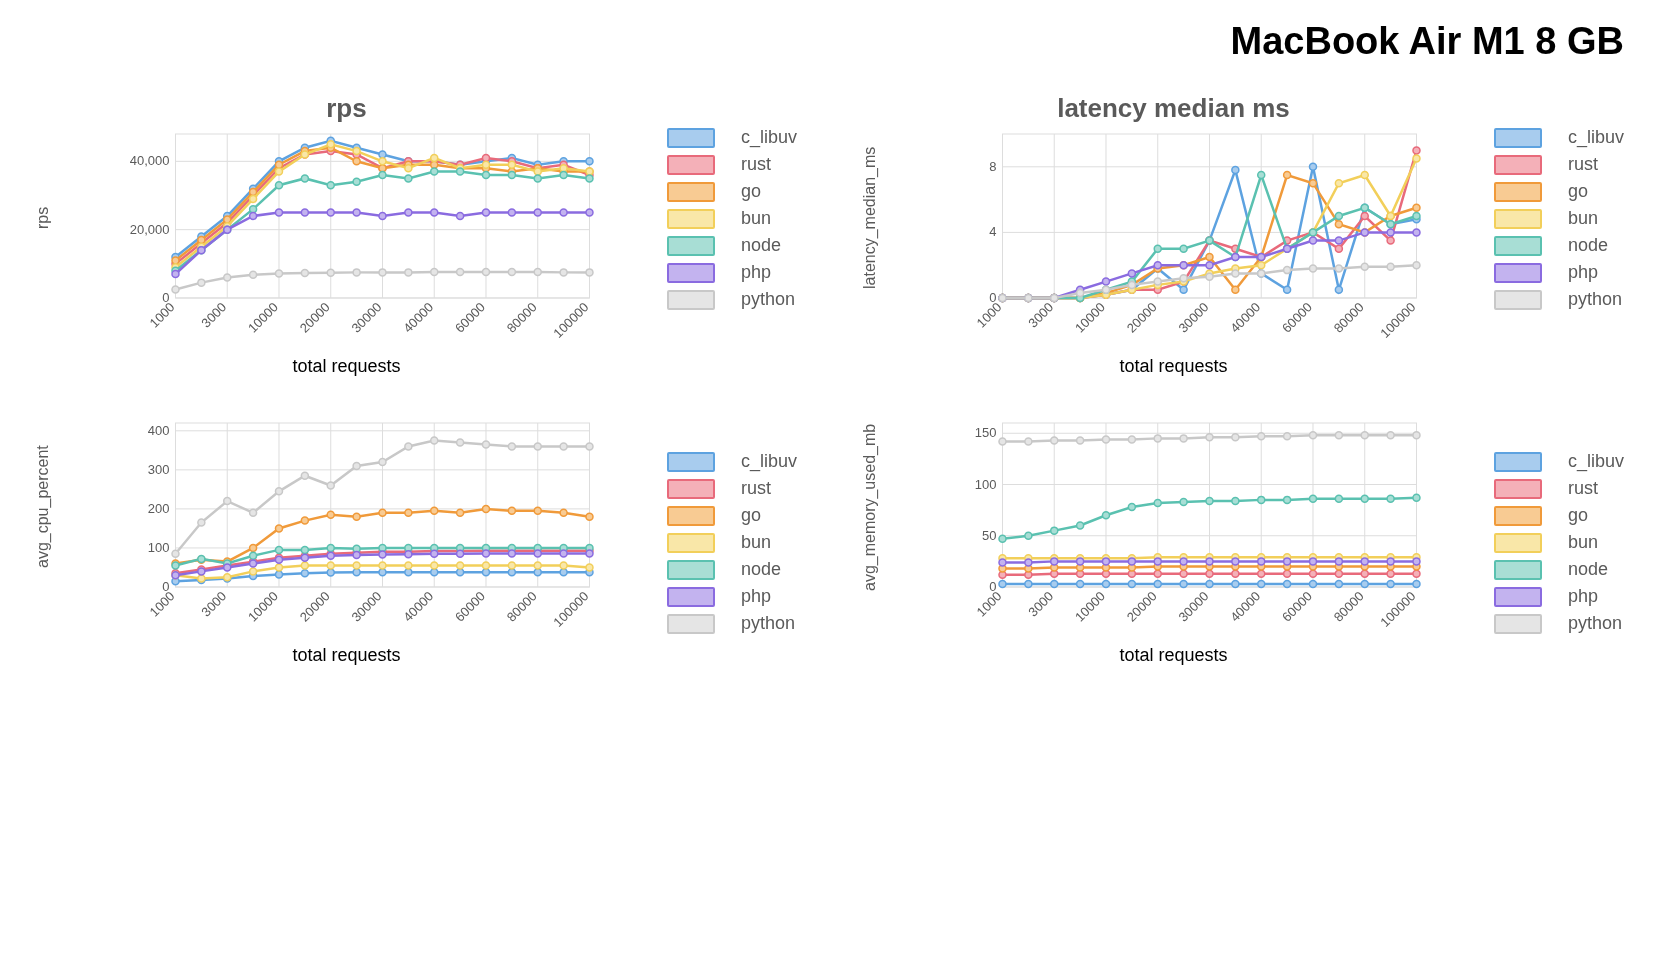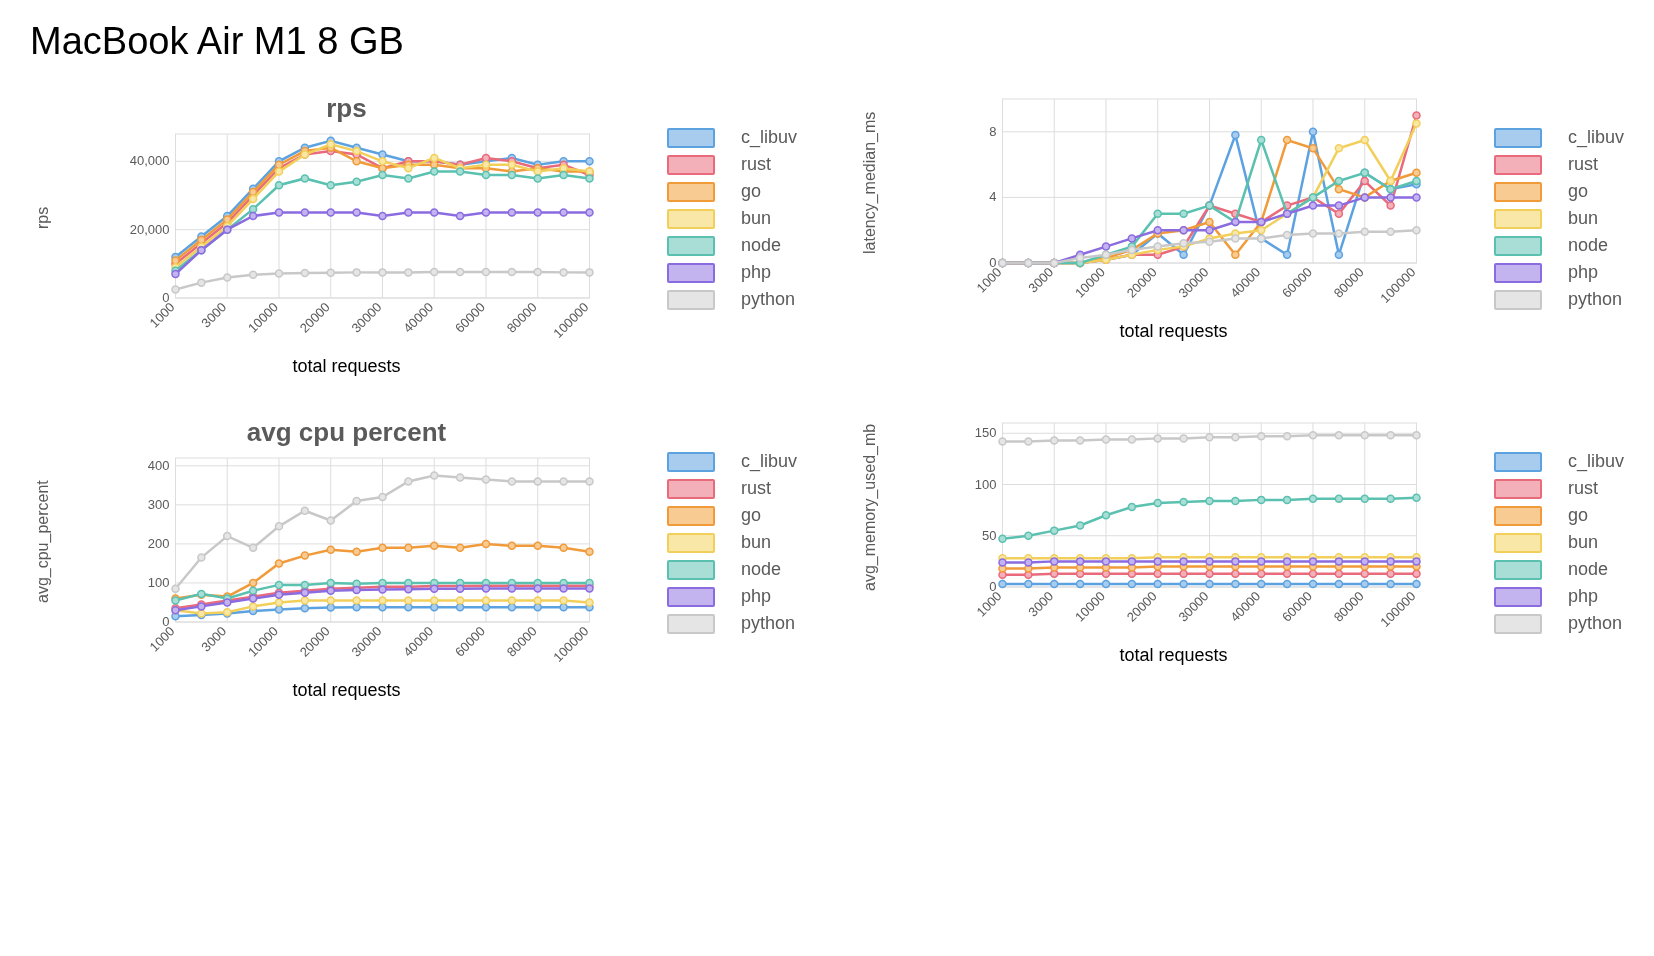--- a/index.html
+++ b/index.html
@@ -4,23 +4,24 @@
 <style>
   * { box-sizing: border-box; }
   body {
     margin: 0;
     padding: 20px 30px;
     font-family: -apple-system, BlinkMacSystemFont, "Segoe UI", Helvetica, Arial, sans-serif;
     background: #ffffff;
   }
   h1.page-title {
     font-size: 38px;
-    font-weight: 400;
+    font-weight: 700;
     margin: 0 0 30px 0;
     color: #000;
+    text-align: right;
   }
   .grid {
     display: grid;
     grid-template-columns: 1fr 1fr;
     gap: 40px 60px;
     max-width: 1600px;
   }
   .chart-block {
     display: flex;
     align-items: flex-start;
@@ -285,20 +286,21 @@
       <span class="legend-label">php</span>
     </div>
         <div class="legend-item">
       <span class="legend-swatch" style="border-color:#C8C8C8;background:#E5E5E5"></span>
       <span class="legend-label">python</span>
     </div>
       </div>
   </div>
     <div class="chart-block">
     <div class="chart-area">
+      <div class="chart-title">latency median ms</div>
       <div class="plot-row">
         <div class="ylabel">latency_median_ms</div>
         <div class="plot-box">
             <svg viewBox="0 0 480 220" preserveAspectRatio="xMidYMid meet" style="width:100%;height:220px">
               <line class="grid-line" x1="56" y1="170" x2="470" y2="170"></line>
               <text class="tick-label" x="50" y="174" text-anchor="end">0</text>
               <line class="grid-line" x1="56" y1="104.39999999999999" x2="470" y2="104.39999999999999"></line>
               <text class="tick-label" x="50" y="108.39999999999999" text-anchor="end">4</text>
               <line class="grid-line" x1="56" y1="38.79999999999999" x2="470" y2="38.79999999999999"></line>
               <text class="tick-label" x="50" y="42.79999999999999" text-anchor="end">8</text>
@@ -478,21 +480,20 @@
       <span class="legend-label">php</span>
     </div>
         <div class="legend-item">
       <span class="legend-swatch" style="border-color:#C8C8C8;background:#E5E5E5"></span>
       <span class="legend-label">python</span>
     </div>
       </div>
   </div>
     <div class="chart-block">
     <div class="chart-area">
-      <div class="chart-title">avg cpu percent</div>
       <div class="plot-row">
         <div class="ylabel">avg_cpu_percent</div>
         <div class="plot-box">
             <svg viewBox="0 0 480 220" preserveAspectRatio="xMidYMid meet" style="width:100%;height:220px">
               <line class="grid-line" x1="56" y1="170" x2="470" y2="170"></line>
               <text class="tick-label" x="50" y="174" text-anchor="end">0</text>
               <line class="grid-line" x1="56" y1="130.95238095238096" x2="470" y2="130.95238095238096"></line>
               <text class="tick-label" x="50" y="134.95238095238096" text-anchor="end">100</text>
               <line class="grid-line" x1="56" y1="91.90476190476191" x2="470" y2="91.90476190476191"></line>
               <text class="tick-label" x="50" y="95.90476190476191" text-anchor="end">200</text>

